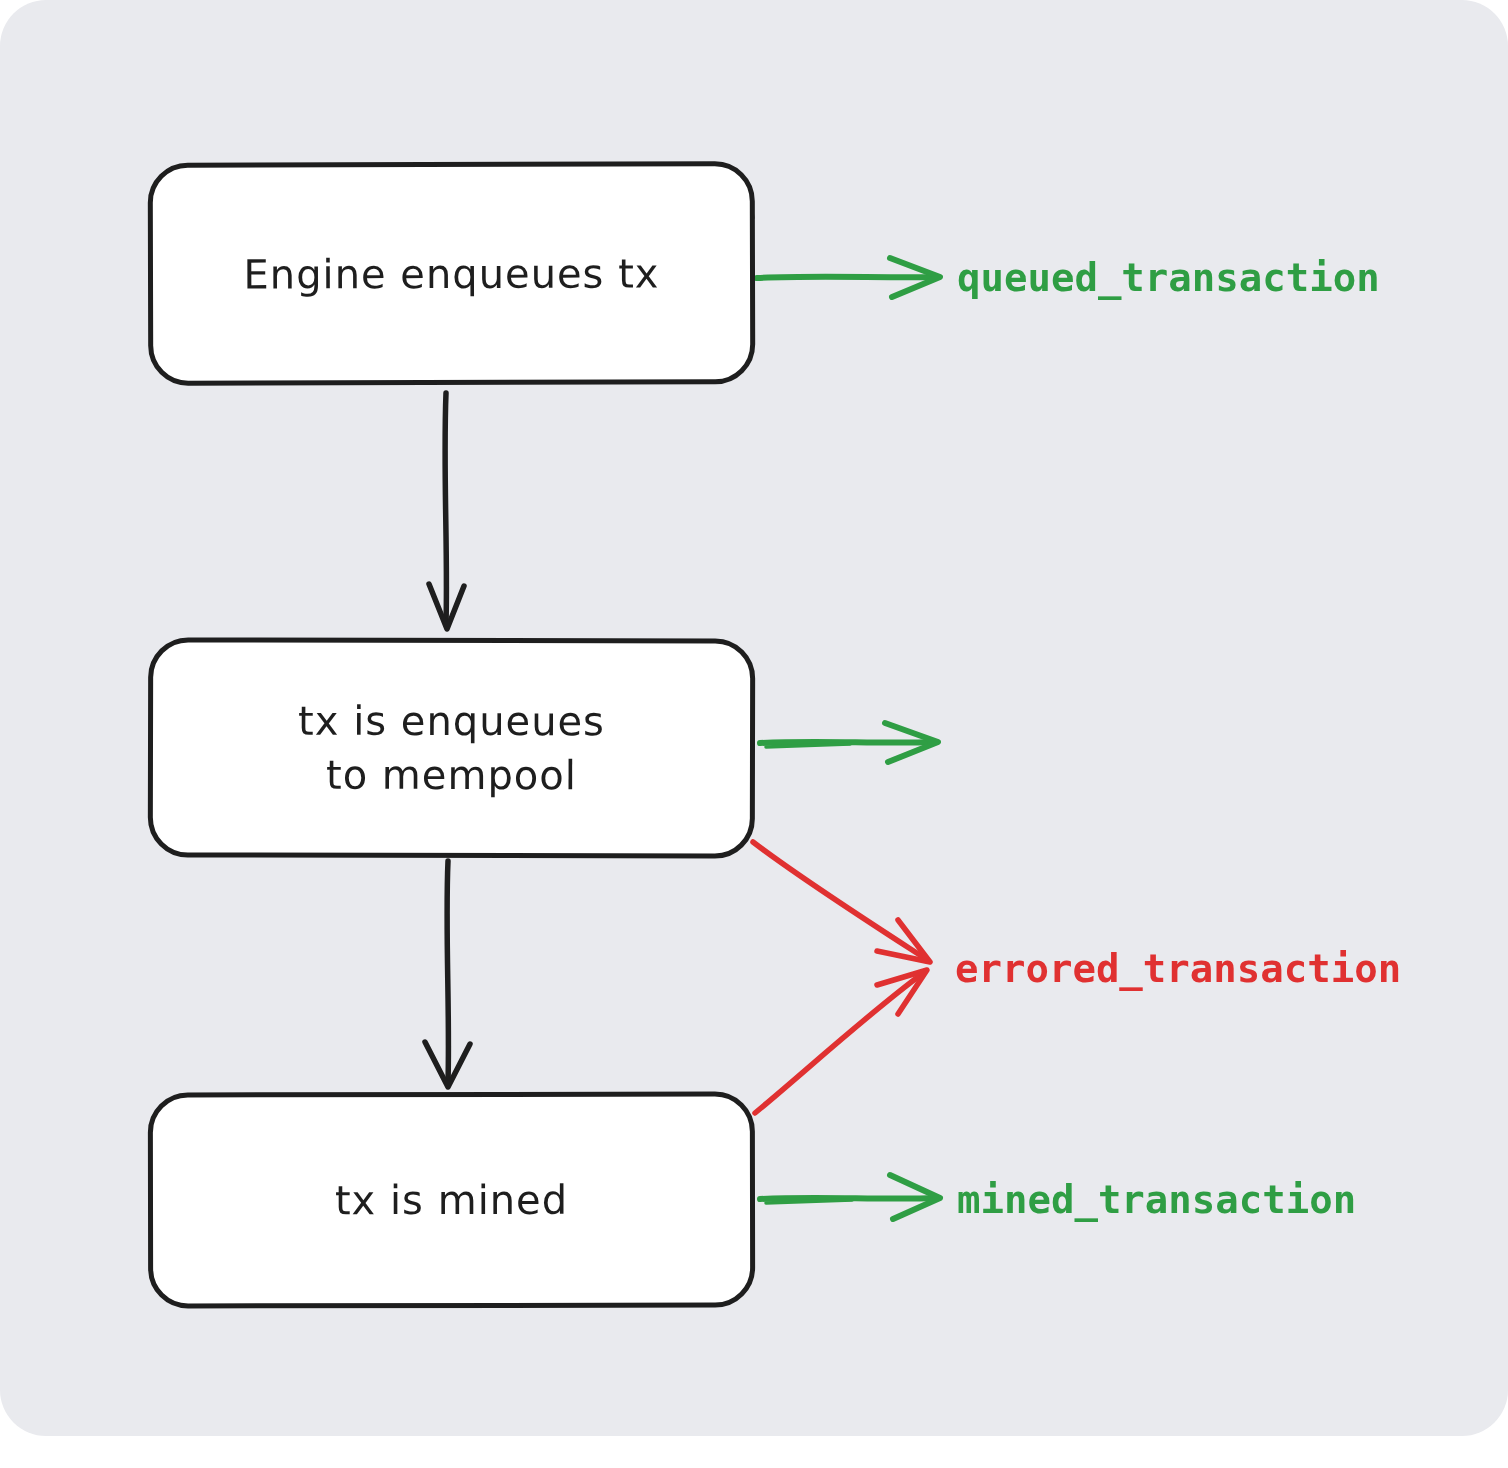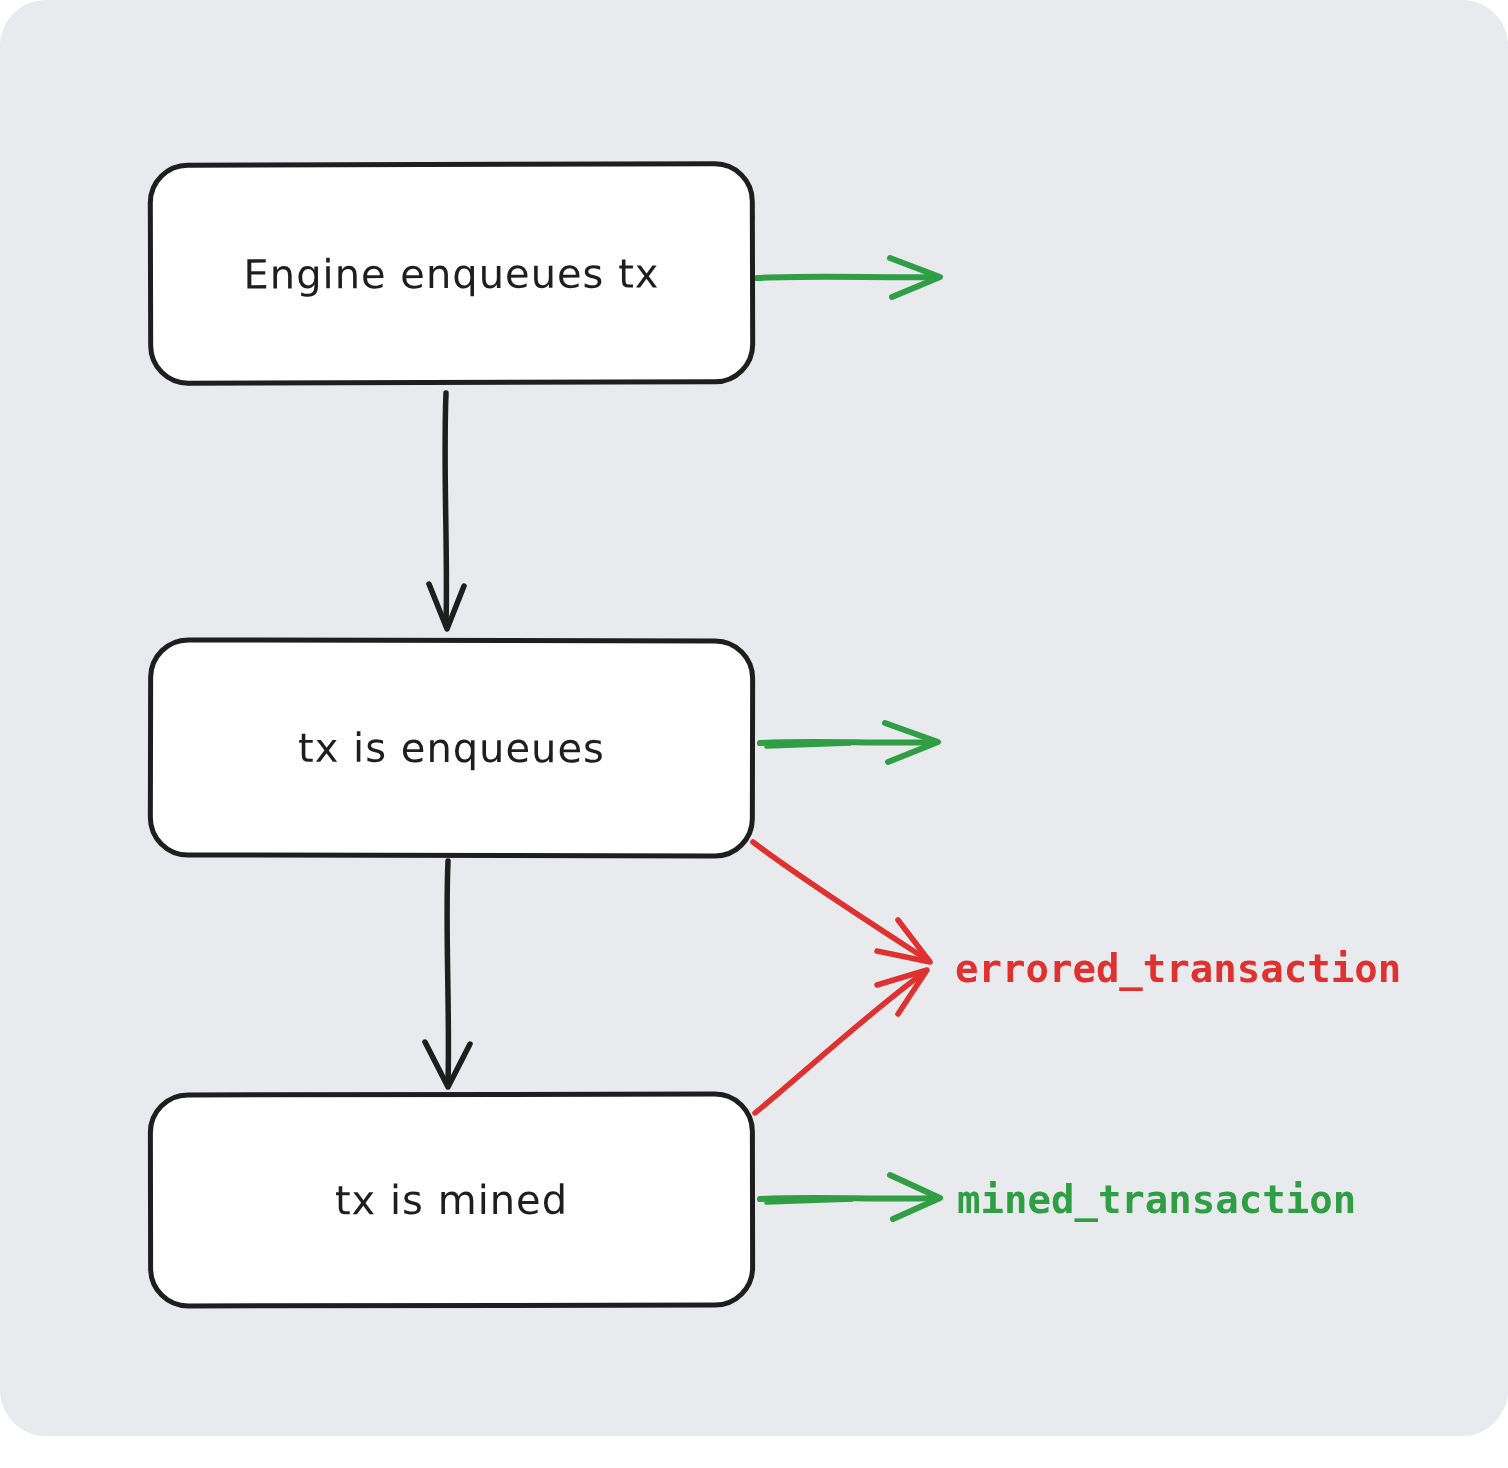--- a/index.html
+++ b/index.html
@@ -102,25 +102,27 @@
       <path d="M766,1203 L852,1200" stroke-width="3.5"></path>
     </g>
   </svg>
 
   <div class="node node-engine">
     <span>Engine enqueues tx</span>
   </div>
 
   <div class="node node-mempool">
     <span>tx is enqueues</span>
+    <span>to mempool</span>
   </div>
 
   <div class="node node-mined">
     <span>tx is mined</span>
   </div>
 
+  <div class="event-label event-green label-queued">queued_transaction</div>
 
 
   <div class="event-label event-green label-mined">mined_transaction</div>
 
   <div class="event-label event-red label-errored">errored_transaction</div>
 
 </div>
 
 </body></html>

